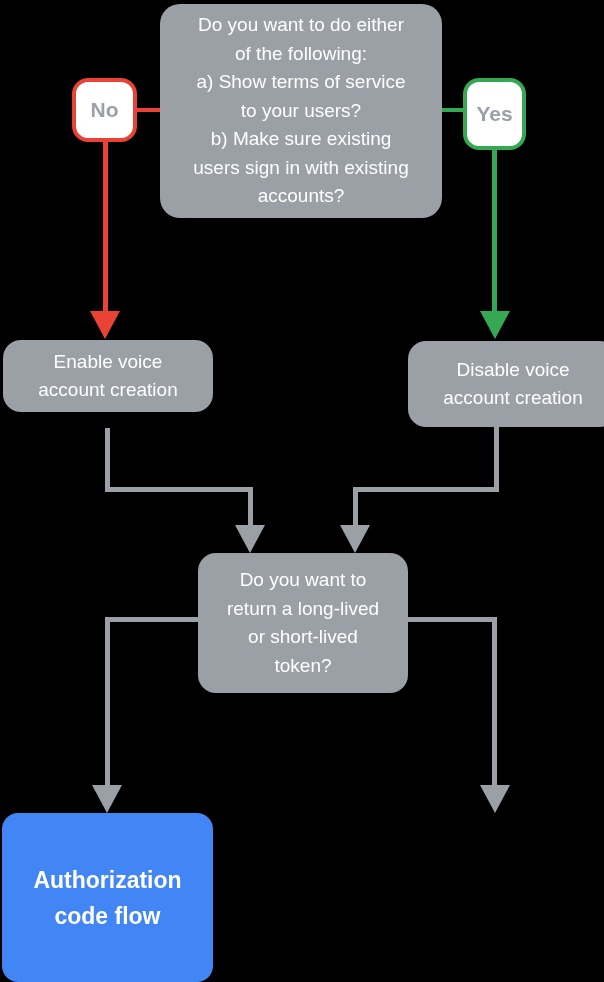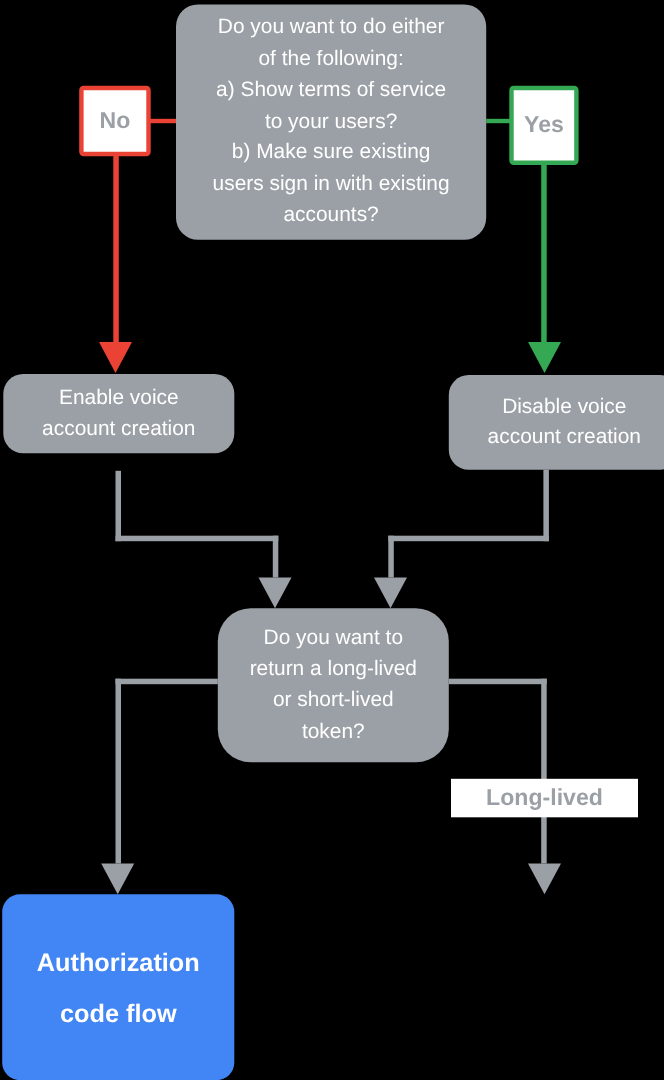--- a/index.html
+++ b/index.html
@@ -37,28 +37,28 @@
     background: var(--blue, #4285F4);
     color: #ffffff;
     border-radius: 16px;
     display: flex;
     align-items: center;
     justify-content: center;
     text-align: center;
     white-space: pre-line;
     font-weight: bold;
     font-size: 23px;
-    line-height: 46px;
+    line-height: 36px;
     z-index: 2;
   }
 
   
   .badge {
     background: #ffffff;
-    border-radius: 4px;
+    border-radius: 16px;
     display: flex;
     align-items: center;
     justify-content: center;
     color: var(--label-text, #9AA0A6);
     font-weight: bold;
     font-size: 21px;
     z-index: 3;
     box-sizing: border-box;
   }
   .badge.no  { border: 4px solid var(--red, #EA4335); }
@@ -125,30 +125,29 @@
   <div class="abs line gray" style="left:105px; top:428px; width:5px; height:64px;"></div>
   <div class="abs line gray" style="left:105px; top:487px; width:148px; height:5px;"></div>
   <div class="abs line gray" style="left:248px; top:487px; width:5px; height:38px;"></div>
   <div class="abs arrow-down gray" style="left:235px; top:525px;"></div>
 
   <div class="abs line gray" style="left:494px; top:427px; width:5px; height:65px;"></div>
   <div class="abs line gray" style="left:353px; top:487px; width:146px; height:5px;"></div>
   <div class="abs line gray" style="left:353px; top:487px; width:5px; height:38px;"></div>
   <div class="abs arrow-down gray" style="left:340px; top:525px;"></div>
 
-  <div class="abs gray-node" style="left:198px; top:553px; width:210px; height:140px;border-radius:30px;">Do you want to
+  <div class="abs gray-node" style="left:198px; top:553px; width:210px; height:140px;">Do you want to
 return a long-lived
 or short-lived
 token?</div>
 
   <div class="abs line gray" style="left:105px; top:617px; width:93px; height:5px;"></div>
   <div class="abs line gray" style="left:105px; top:617px; width:5px; height:168px;"></div>
   <div class="abs arrow-down gray" style="left:92px; top:785px;"></div>
 
   <div class="abs line gray" style="left:408px; top:617px; width:89px; height:5px;"></div>
   <div class="abs line gray" style="left:492px; top:617px; width:5px; height:168px;"></div>
-  <div class="abs edge-label" style="left:410px; top:708px; width:170px; height:35px;">Long-lived</div>
   <div class="abs arrow-down gray" style="left:480px; top:785px;"></div>
 
   <div class="abs blue-node" style="left:2px; top:813px; width:211px; height:169px;">Authorization
 code flow</div>
 
 </div>
 
 </body></html>

